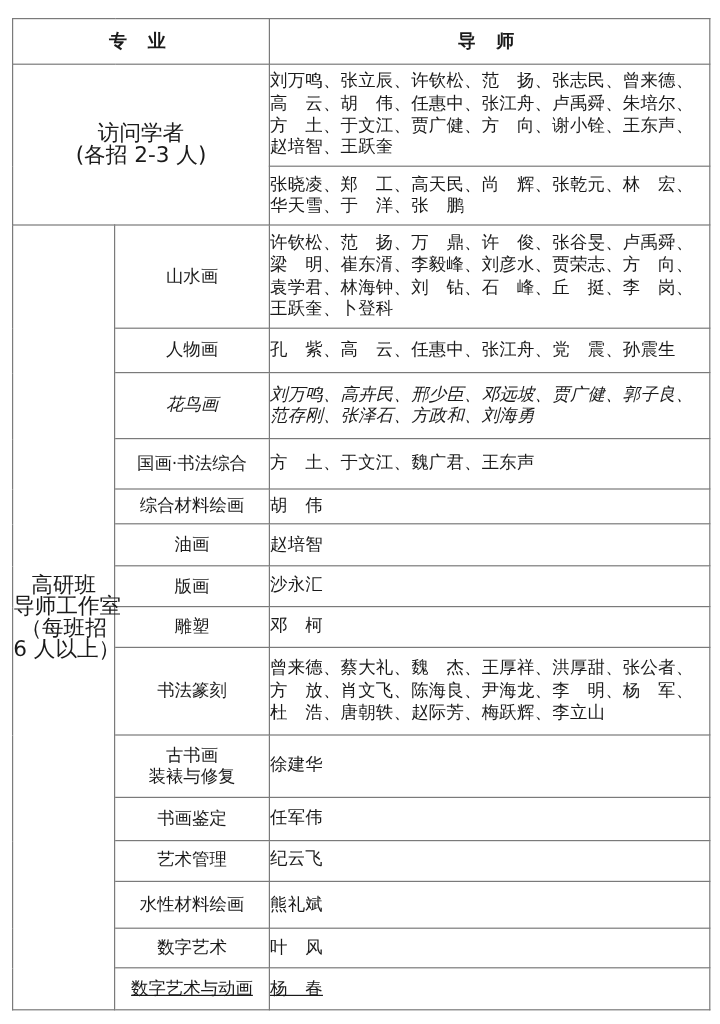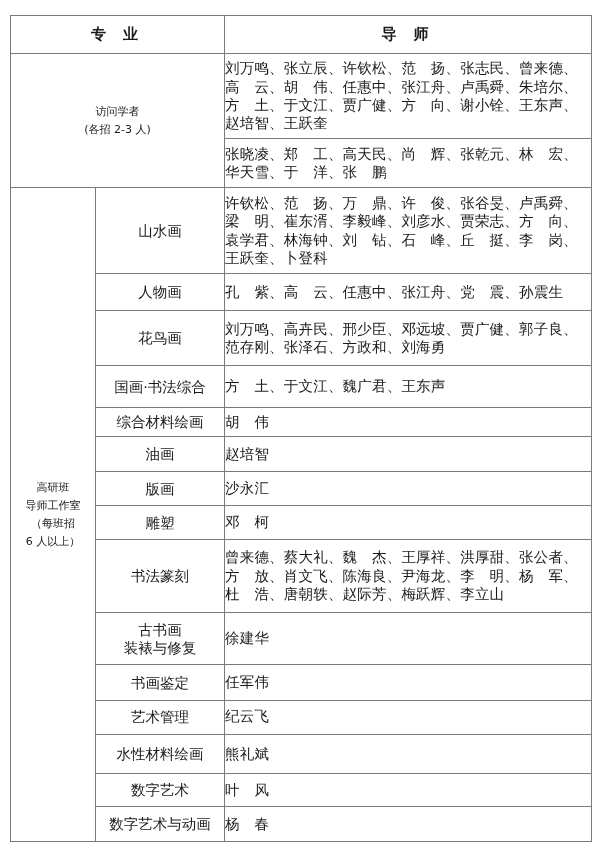--- a/index.html
+++ b/index.html
@@ -2,21 +2,21 @@
 <html><head>
 <meta charset="utf-8">
 <style>
   html, body { margin: 0; padding: 0; background: #ffffff; }
   body { width: 600px; height: 853px; position: relative; overflow: hidden;
          font-family: "DejaVu Sans", "Liberation Sans", sans-serif; color: #1a1a1a; }
   table.grid { position: absolute; left: 10px; top: 15px; width: 581px;
                border-collapse: collapse; table-layout: fixed; }
   table.grid td, table.grid th { border: 1px solid #7a7a7a; padding: 0; vertical-align: middle; }
   th.hdr { height: 37px; font-weight: bold; font-size: 15px; text-align: center; letter-spacing: 6px; }
-  td.cat { text-align: center; font-size: 11px; line-height: 18px; }
+  td.cat { text-align: center; font-size: 18px; line-height: 18px; }
   td.sub { text-align: center; font-size: 14.5px; line-height: 18px; }
   td.names { font-size: 14.5px; line-height: 18.4px; padding: 1px 2px 2px 1px; text-align: left; letter-spacing: 0.2px; }
   .line { display: block; white-space: nowrap; }
 </style>
 </head>
 <body>
 
 <table class="grid">
   <colgroup>
     <col style="width:85px">
@@ -64,21 +64,21 @@
         </td>
       </tr>
       <tr style="height: 37px;">
         <td class="sub">
           <span class="line">人物画</span>
         </td>
         <td class="names">
           <span class="line">孔　紫、高　云、任惠中、张江舟、党　震、孙震生</span>
         </td>
       </tr>
-      <tr style="height: 55px;">
+      <tr style="height: 55px; font-style: italic;">
         <td class="sub">
           <span class="line">花鸟画</span>
         </td>
         <td class="names">
           <span class="line">刘万鸣、高卉民、邢少臣、邓远坡、贾广健、郭子良、</span>
           <span class="line">范存刚、张泽石、方政和、刘海勇</span>
         </td>
       </tr>
       <tr style="height: 42px; margin-left: 17px;">
         <td class="sub">
@@ -164,21 +164,21 @@
         </td>
       </tr>
       <tr style="height: 33px;">
         <td class="sub">
           <span class="line">数字艺术</span>
         </td>
         <td class="names">
           <span class="line">叶　风</span>
         </td>
       </tr>
-      <tr style="height: 35px;">
+      <tr style="height: 35px; text-decoration: underline;">
         <td class="sub">
           <span class="line">数字艺术与动画</span>
         </td>
         <td class="names">
           <span class="line">杨　春</span>
         </td>
       </tr>
     </tbody>
 </table>
 

